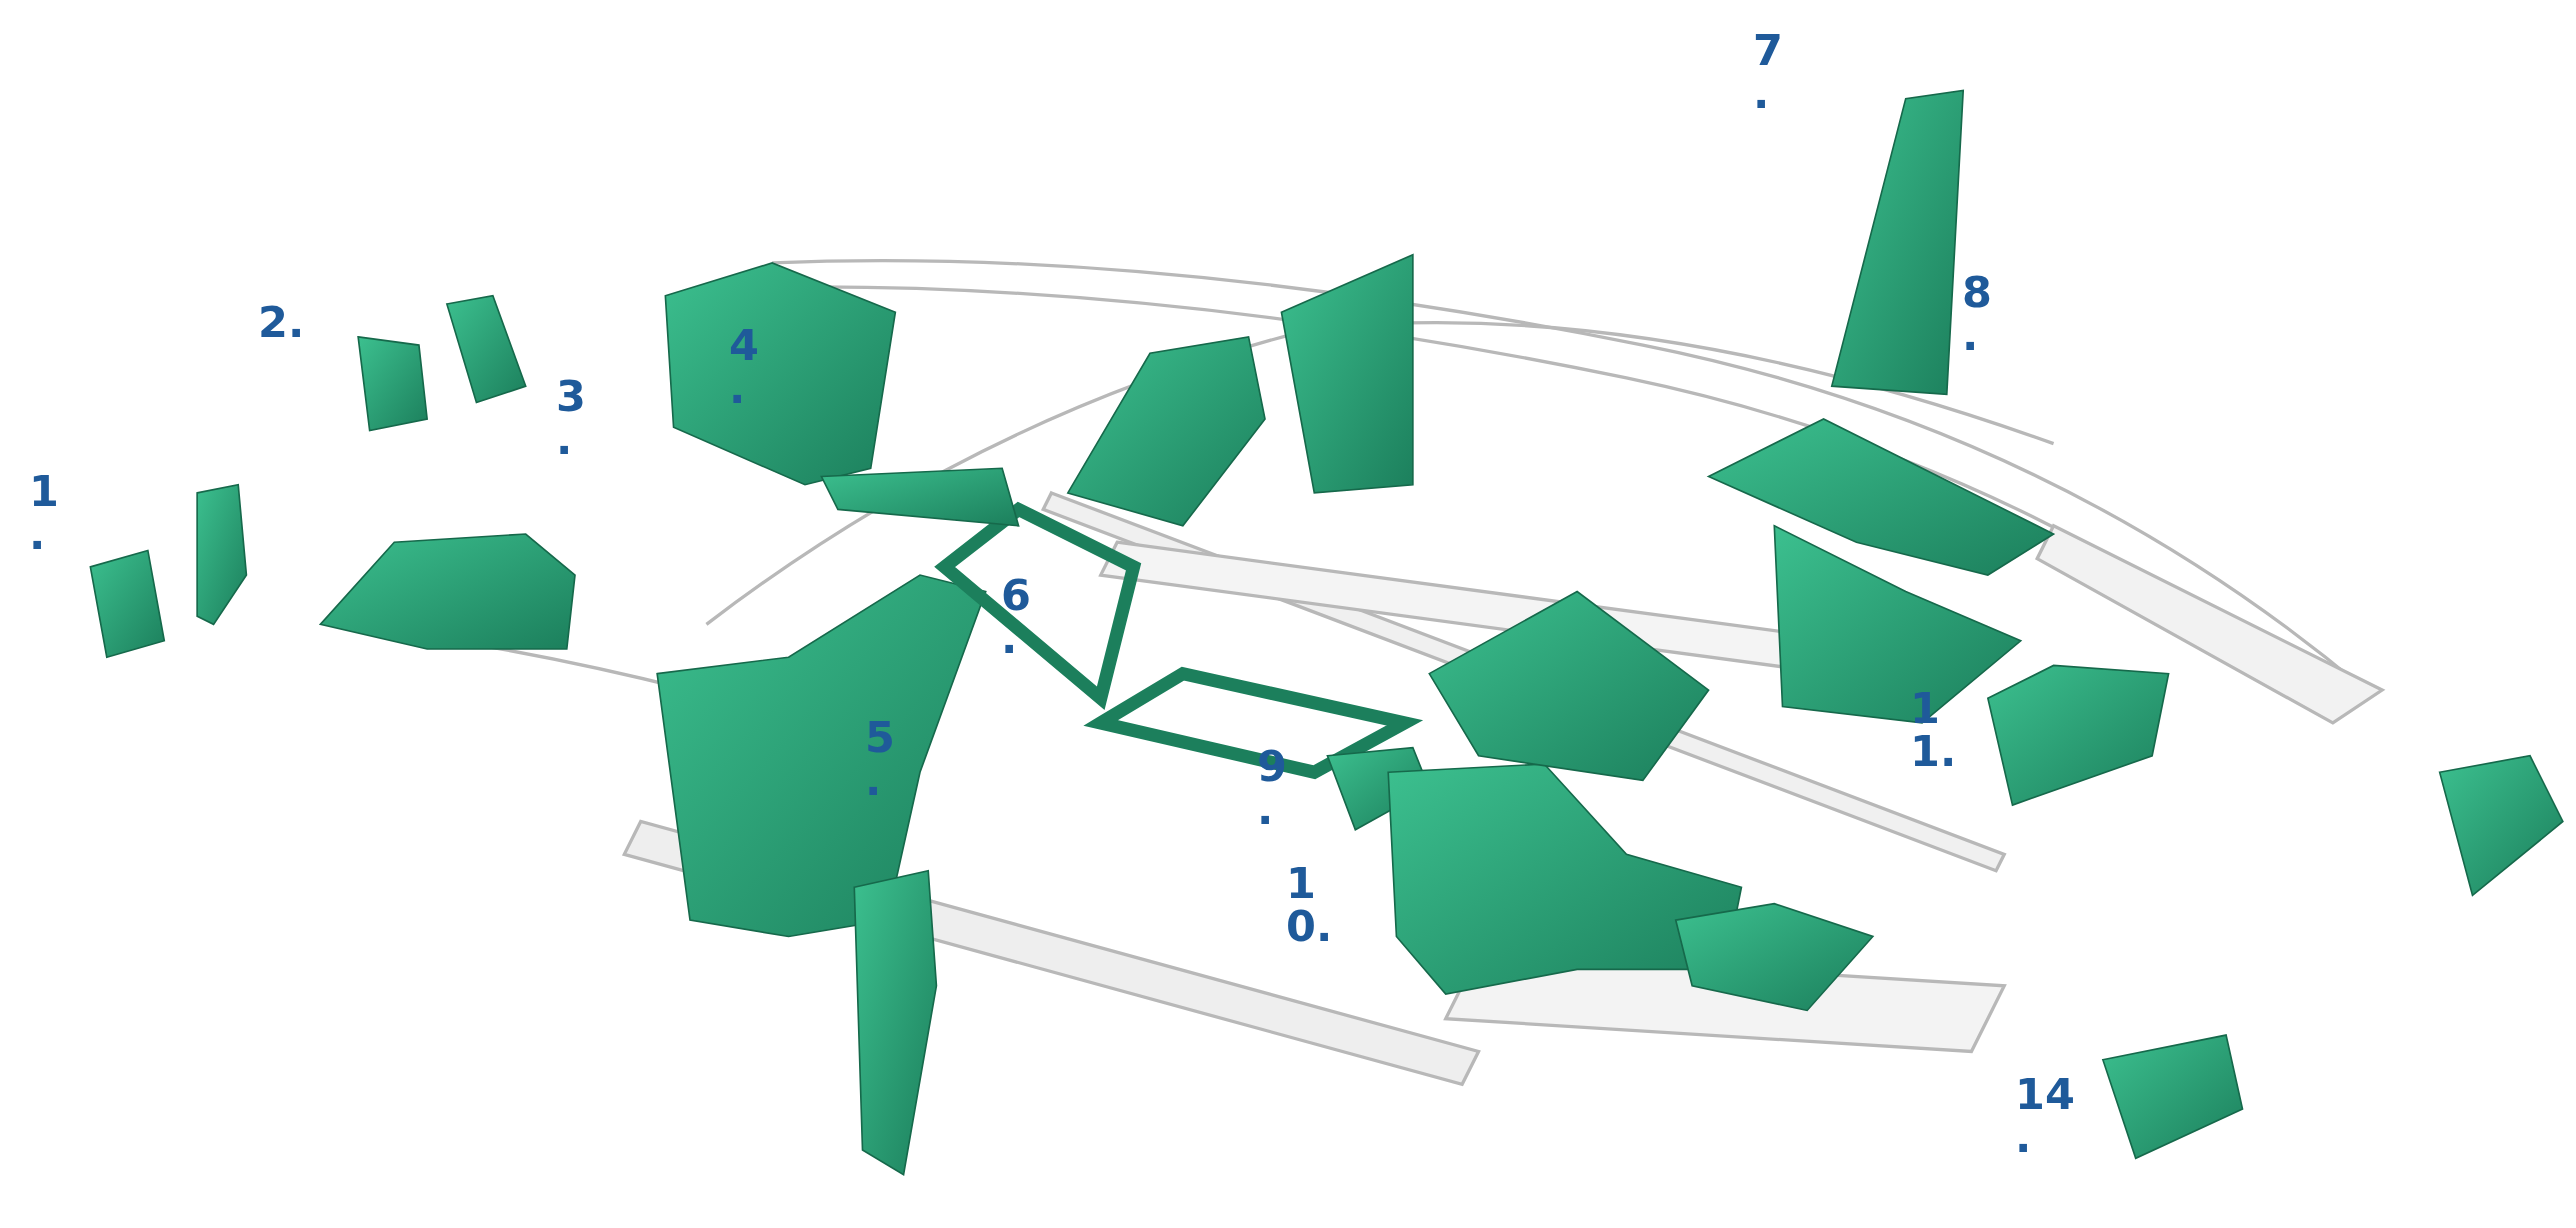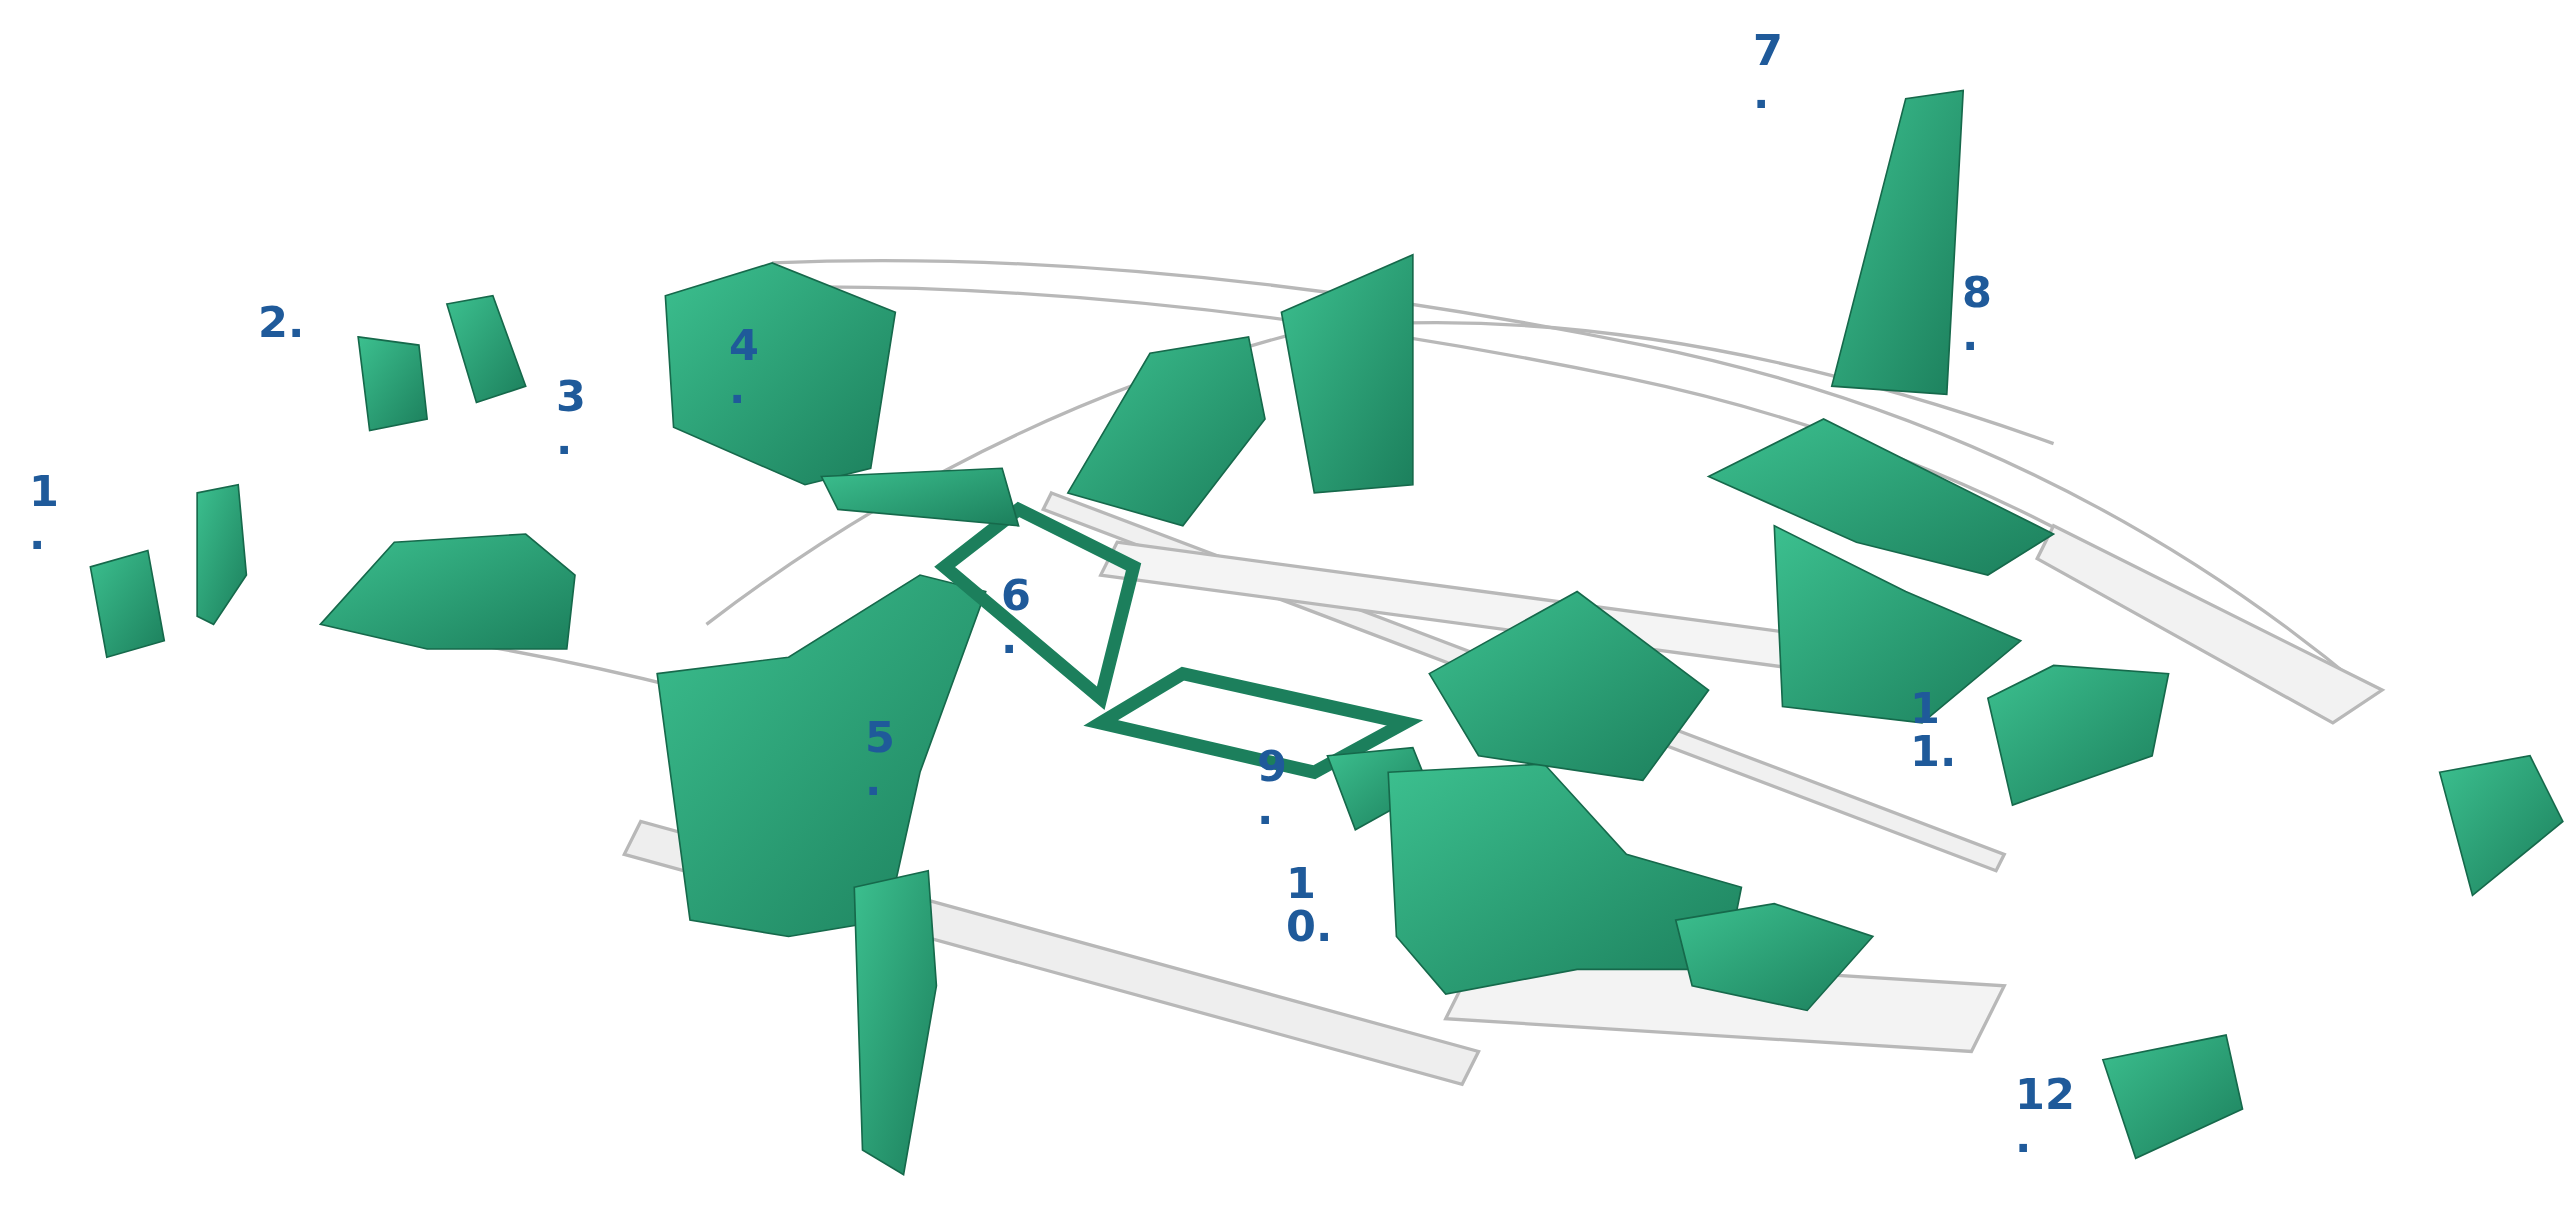--- a/index.html
+++ b/index.html
@@ -63,15 +63,15 @@
 <div class="lbl" style="left:258px;top:301px"><span>2.</span><br><span></span></div>
 <div class="lbl" style="left:556px;top:375px"><span>3</span><br><span>.</span></div>
 <div class="lbl" style="left:729px;top:324px"><span>4</span><br><span>.</span></div>
 <div class="lbl" style="left:865px;top:716px"><span>5</span><br><span>.</span></div>
 <div class="lbl" style="left:1001px;top:574px"><span>6</span><br><span>.</span></div>
 <div class="lbl" style="left:1753px;top:29px"><span>7</span><br><span>.</span></div>
 <div class="lbl" style="left:1962px;top:271px"><span>8</span><br><span>.</span></div>
 <div class="lbl" style="left:1257px;top:745px"><span>9</span><br><span>.</span></div>
 <div class="lbl" style="left:1286px;top:862px"><span>1</span><br><span>0.</span></div>
 <div class="lbl" style="left:1910px;top:687px"><span>1</span><br><span>1.</span></div>
-<div class="lbl" style="left:2015px;top:1073px"><span>12</span><br><span>.</span></div>
+<div class="lbl" style="left:2015px;top:1073px"><span>14</span><br><span>.</span></div>
 </div>
 
 
 </body></html>

